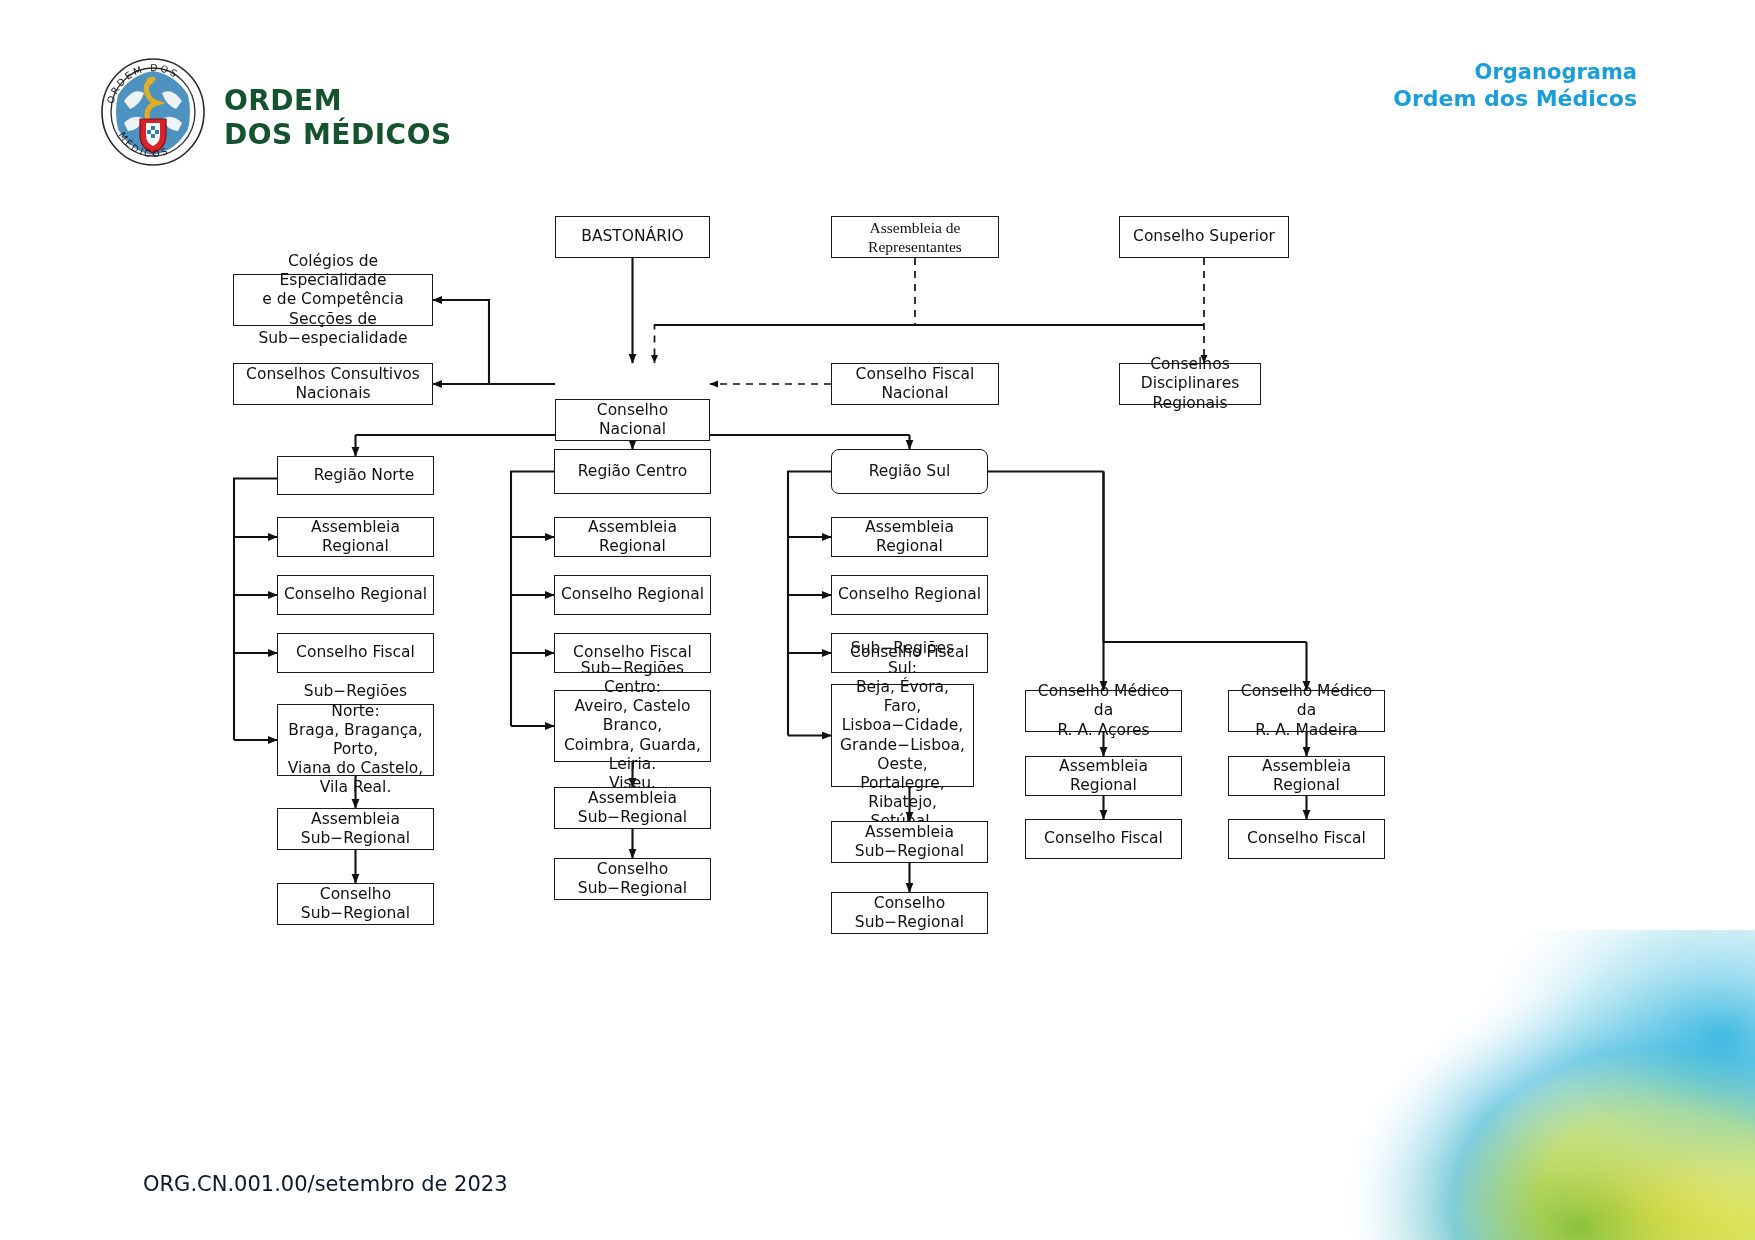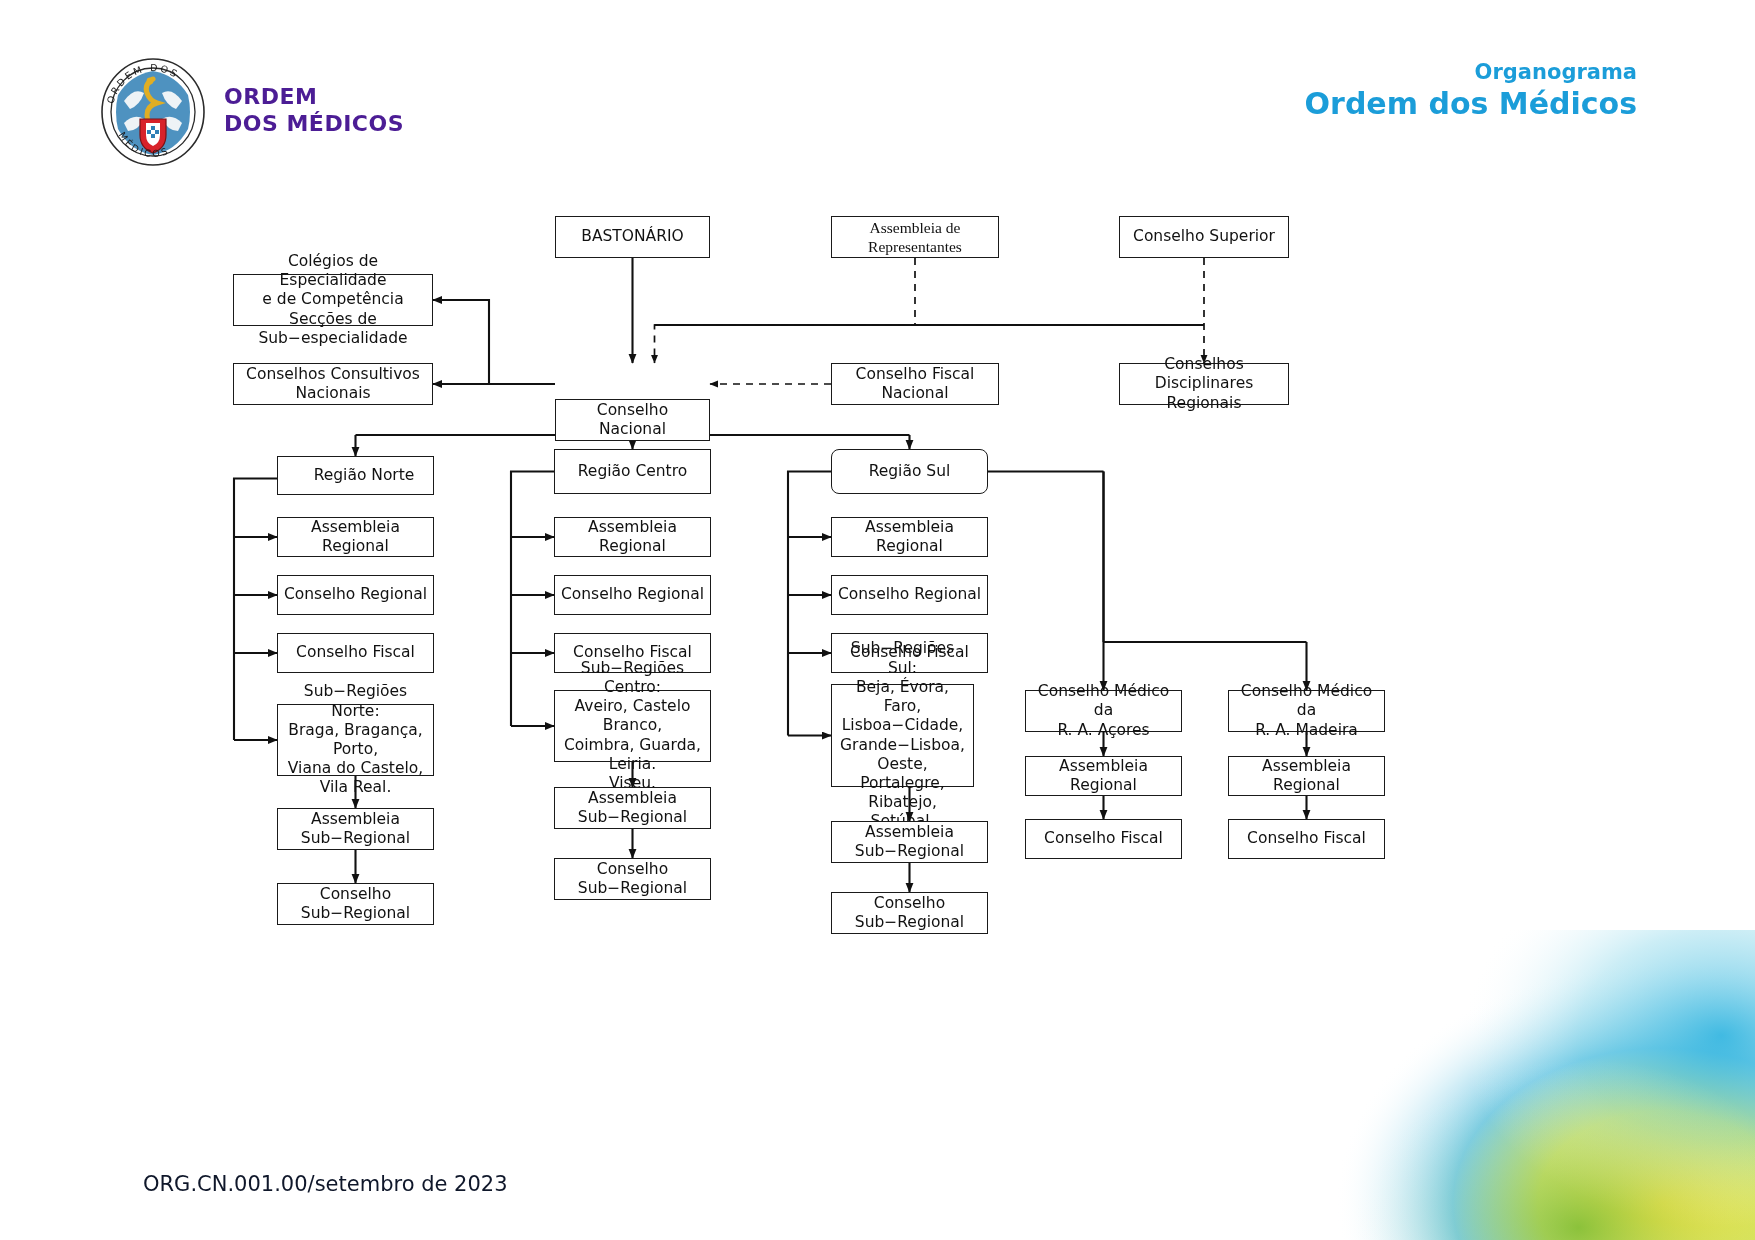--- a/index.html
+++ b/index.html
@@ -9,26 +9,26 @@
     font-family:"DejaVu Sans","Liberation Sans",sans-serif;
     position:relative;overflow:hidden;
   }
   #root{position:absolute;inset:0;}
 
   
   .logo-wrap{position:absolute;left:100px;top:57px;width:420px;height:110px;}
   .seal{position:absolute;left:0;top:0;width:106px;height:110px;}
   .wordmark{position:absolute;left:124px;top:27px;line-height:1.22;}
   .wordmark div{
-    color:#4c1d95;font-weight:bold;font-size:22px;letter-spacing:.5px;
+    color:#14532d;font-weight:bold;font-size:28px;letter-spacing:.5px;
     font-family:"DejaVu Sans","Liberation Sans",sans-serif;
   }
   .title-block{position:absolute;right:118px;top:60px;text-align:right;}
   .title-sub{color:#1b9dd9;font-weight:bold;font-size:21px;line-height:1.15;}
-  .title-main{color:#1b9dd9;font-weight:bold;font-size:30px;line-height:1.2;margin-top:2px;}
+  .title-main{color:#1b9dd9;font-weight:bold;font-size:22px;line-height:1.2;margin-top:2px;}
 
   
   .footer{
     position:absolute;left:143px;top:1172px;
     color:#0f172a;font-size:21px;
   }
 
   
   .blob{position:absolute;right:0;bottom:0;width:420px;height:310px;pointer-events:none;}
 
@@ -150,21 +150,21 @@
         <div class="node" style="left: 831px; top: 216px; width: 168px; height: 42px; font-family: Liberation Serif, serif;">Assembleia de
 Representantes</div>
         <div class="node" style="left: 1119px; top: 216px; width: 170px; height: 42px;">Conselho Superior</div>
         <div class="node" style="left: 233px; top: 274px; width: 200px; height: 52px;">Colégios de Especialidade
 e de Competência
 Secções de Sub−especialidade</div>
         <div class="node" style="left: 233px; top: 363px; width: 200px; height: 42px;">Conselhos Consultivos
 Nacionais</div>
         <div class="node" style="left: 555px; top: 363px; width: 155px; height: 42px; margin-top: 36px;">Conselho Nacional</div>
         <div class="node" style="left: 831px; top: 363px; width: 168px; height: 42px;">Conselho Fiscal Nacional</div>
-        <div class="node" style="left: 1119px; top: 363px; width: 170px; height: 42px;">Conselhos Disciplinares
+        <div class="node" style="left: 1119px; top: 363px; width: 142px; height: 42px;">Conselhos Disciplinares
 Regionais</div>
         <div class="node" style="left: 277px; top: 456px; width: 157px; height: 39px; padding-left: 22px;">Região Norte</div>
         <div class="node" style="left: 277px; top: 517px; width: 157px; height: 40px;">Assembleia Regional</div>
         <div class="node" style="left: 277px; top: 575px; width: 157px; height: 40px;">Conselho Regional</div>
         <div class="node" style="left: 277px; top: 633px; width: 157px; height: 40px;">Conselho Fiscal</div>
         <div class="node" style="left: 277px; top: 704px; width: 157px; height: 72px;">Sub−Regiões Norte:
 Braga, Bragança, Porto,
 Viana do Castelo,
 Vila Real.</div>
         <div class="node" style="left: 277px; top: 808px; width: 157px; height: 42px;">Assembleia

